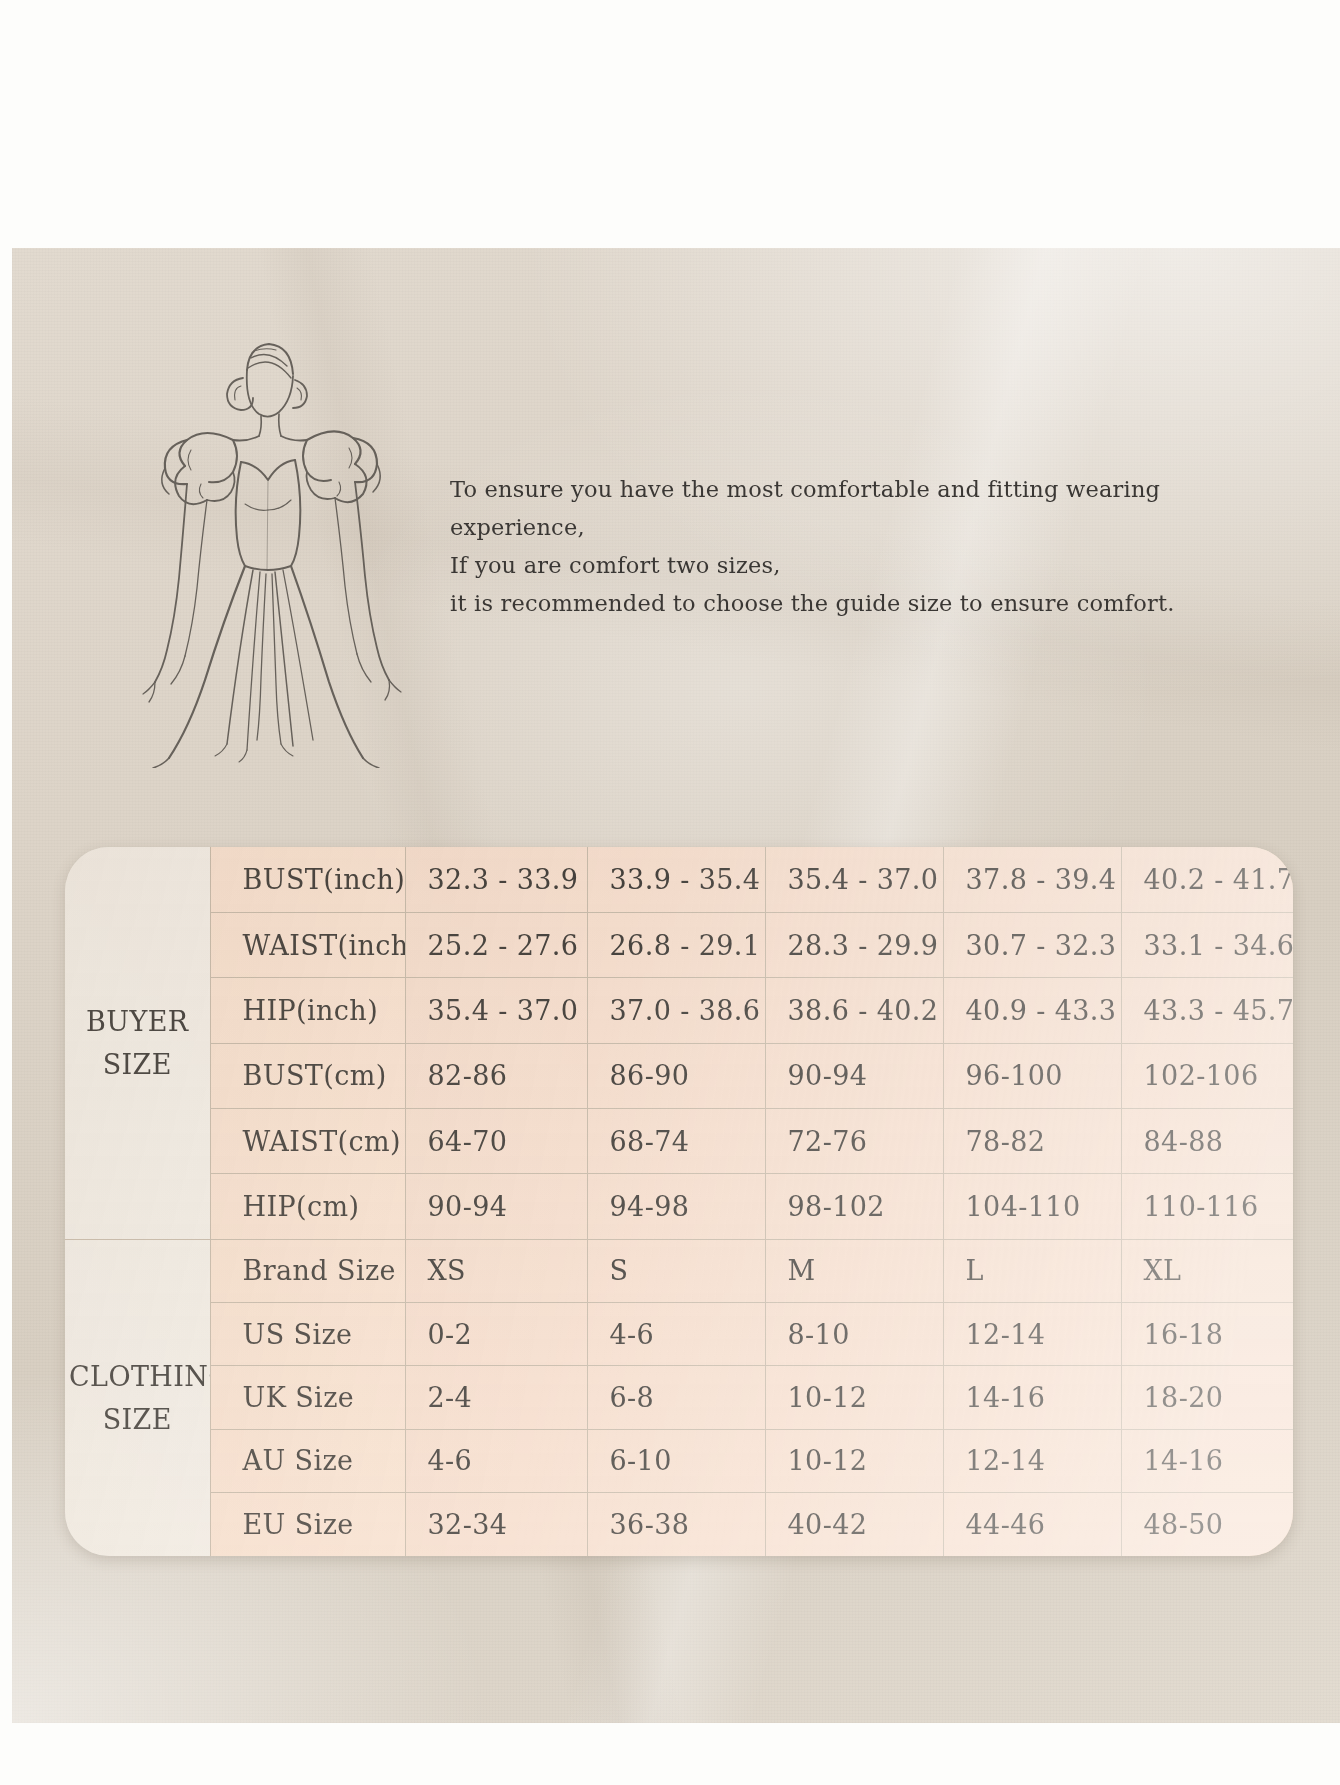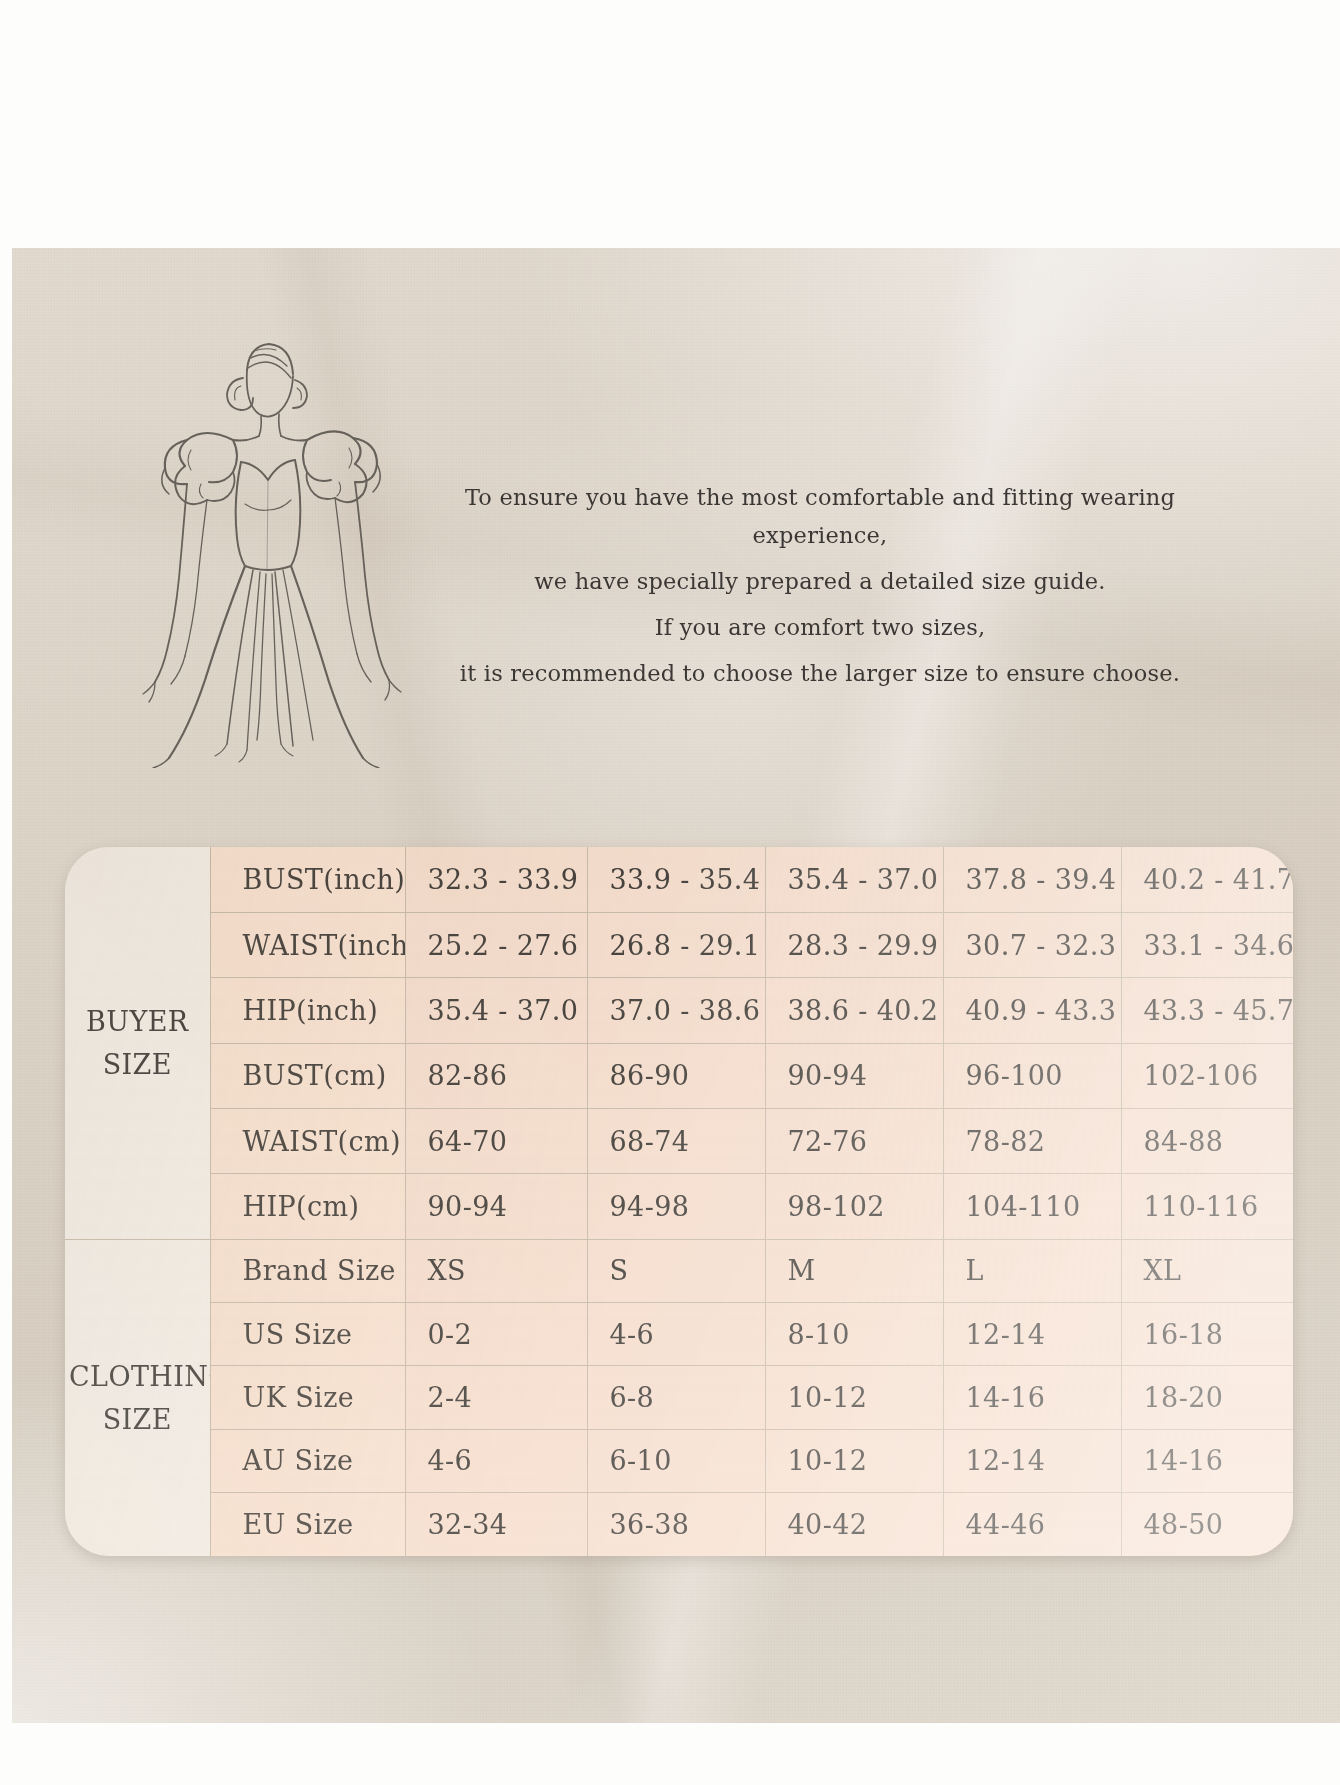--- a/index.html
+++ b/index.html
@@ -19,21 +19,21 @@
       linear-gradient(9deg,  rgba(130,112,92,0.00) 70%, rgba(130,112,92,0.05) 74%, rgba(130,112,92,0.00) 79%),
       repeating-linear-gradient(0deg, rgba(0,0,0,0.015) 0 1px, rgba(0,0,0,0) 1px 3px),
       repeating-linear-gradient(90deg, rgba(0,0,0,0.010) 0 1px, rgba(0,0,0,0) 1px 3px),
       linear-gradient(160deg,#e2dacf 0%,#ddd4c8 30%,#d8cfc2 58%,#ddd5c9 82%,#e3dcd1 100%);
   }
   
   .sketch{position:absolute;left:123px;top:40px;width:270px;height:480px;}
   
   .intro{position:absolute;left:438px;top:222px;width:740px;color:#3a3734;
          font-size:22.5px;line-height:38px;letter-spacing:0.2px;}
-  .intro p{margin:8px;text-align:center;}
+  .intro p{margin:0;}
   
   .table-card{
     position:absolute;left:53px;top:599px;width:1228px;height:709px;
     background:#f5f0e8;border-radius:44px;overflow:hidden;
     box-shadow:0 4px 14px rgba(100,85,70,0.20);
   }
   .table-card::after{
     content:"";position:absolute;inset:0;border-radius:inherit;pointer-events:none;
     background:
       linear-gradient(100deg, rgba(180,150,122,0.10), rgba(255,255,255,0) 42%, rgba(255,255,255,0.38) 93%),
@@ -127,23 +127,22 @@
         <path d="M34 470 Q28 477 18 480" stroke-width="1.5"></path>
         <path d="M92 456 Q88 464 80 468" stroke-width="1.1"></path>
         <path d="M112 462 Q110 470 104 474" stroke-width="1.1"></path>
         <path d="M146 456 Q150 464 158 468" stroke-width="1.1"></path>
         <path d="M228 470 Q234 477 244 480" stroke-width="1.5"></path>
       </g>
     </svg>
 
     <div class="intro">
       <p>To ensure you have the most comfortable and fitting wearing experience,</p>
-      <p>we have specially prepared a detailed size guide.</p>
       <p>If you are comfort two sizes,</p>
-      <p>it is recommended to choose the larger size to ensure choose.</p>
+      <p>it is recommended to choose the guide size to ensure comfort.</p>
     </div>
 
     <div class="table-card">
       <table class="tbl">
         <colgroup>
           <col style="width:145px">
             <col style="width:195px">
             <col style="width:182px">
           <col style="width:178px">
             <col style="width:178px">

